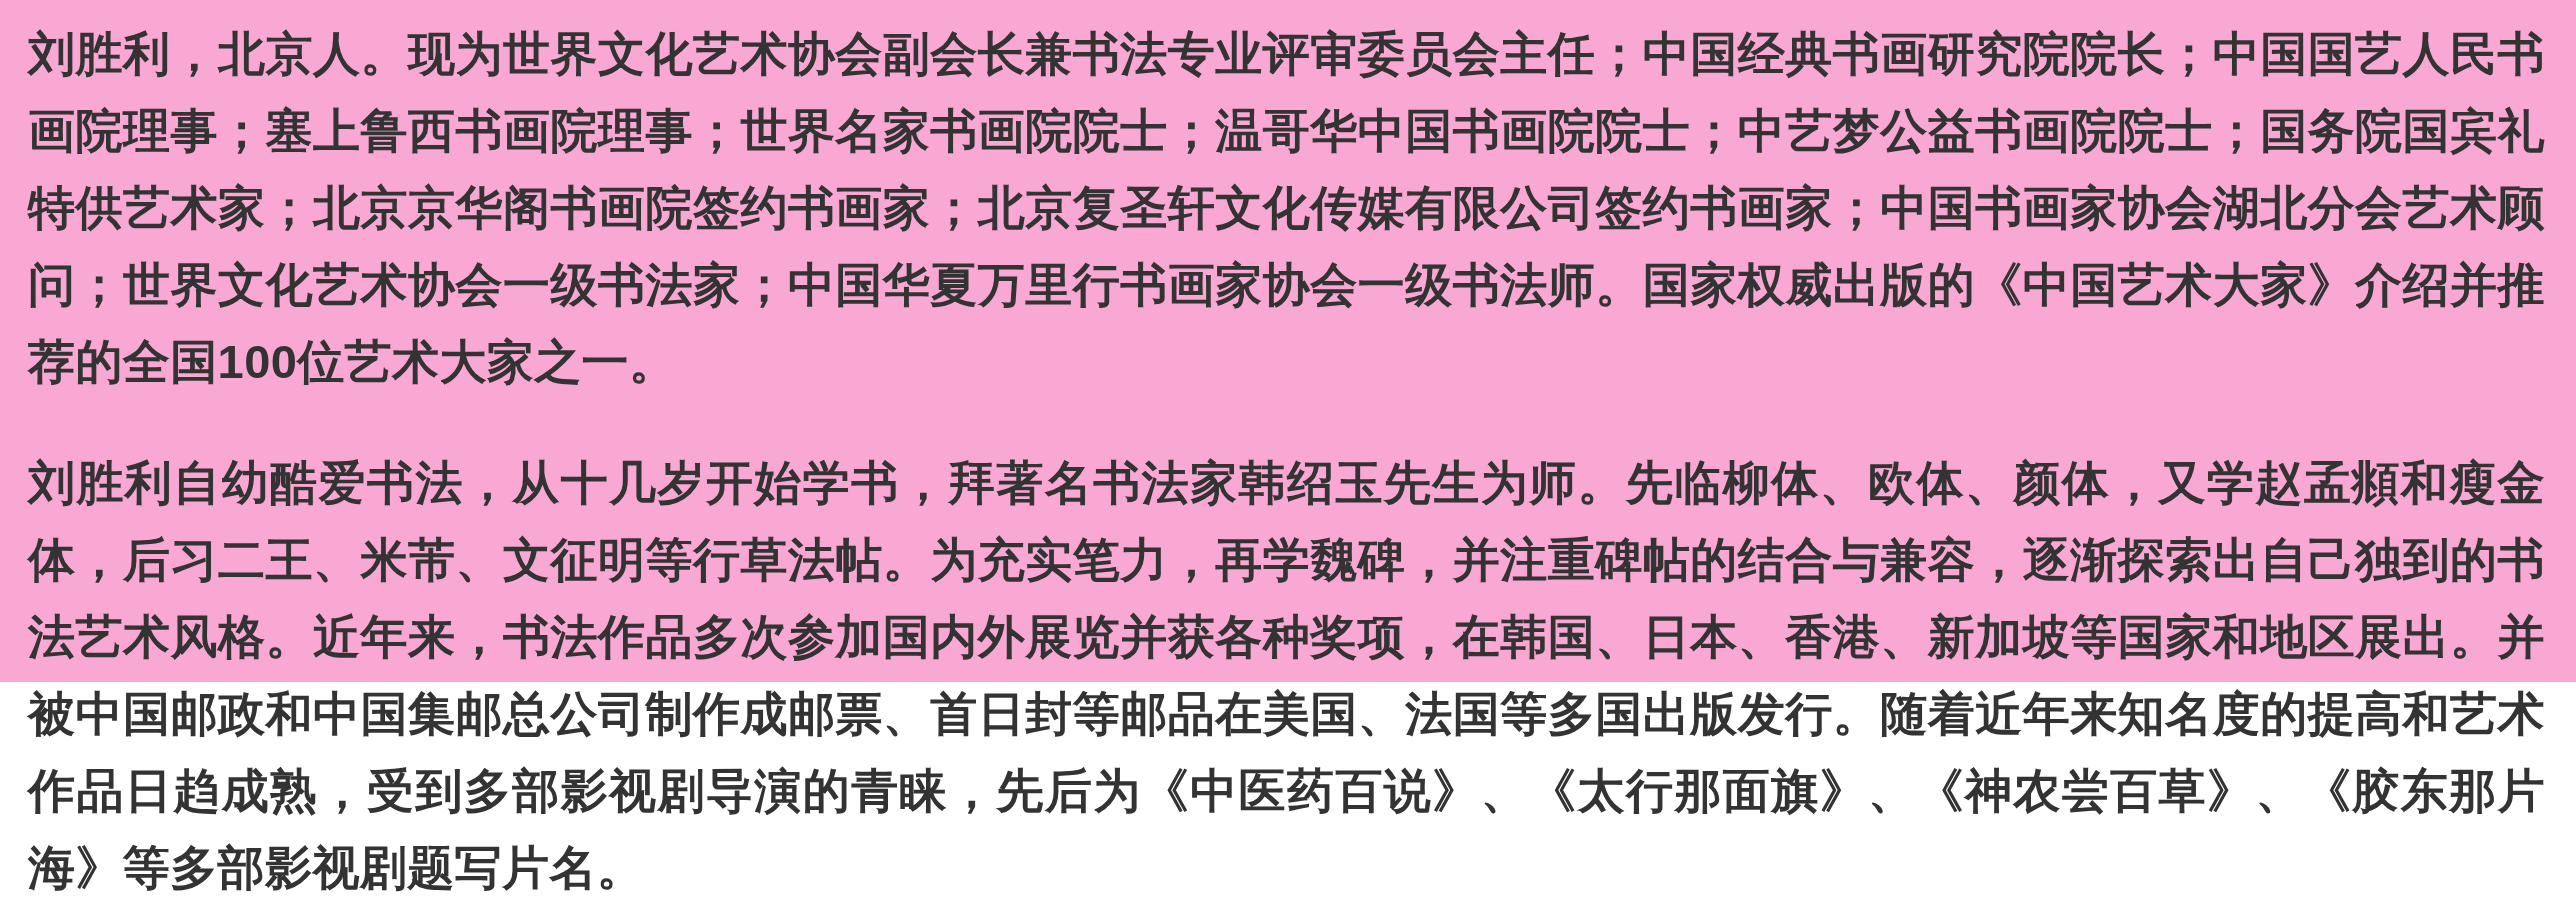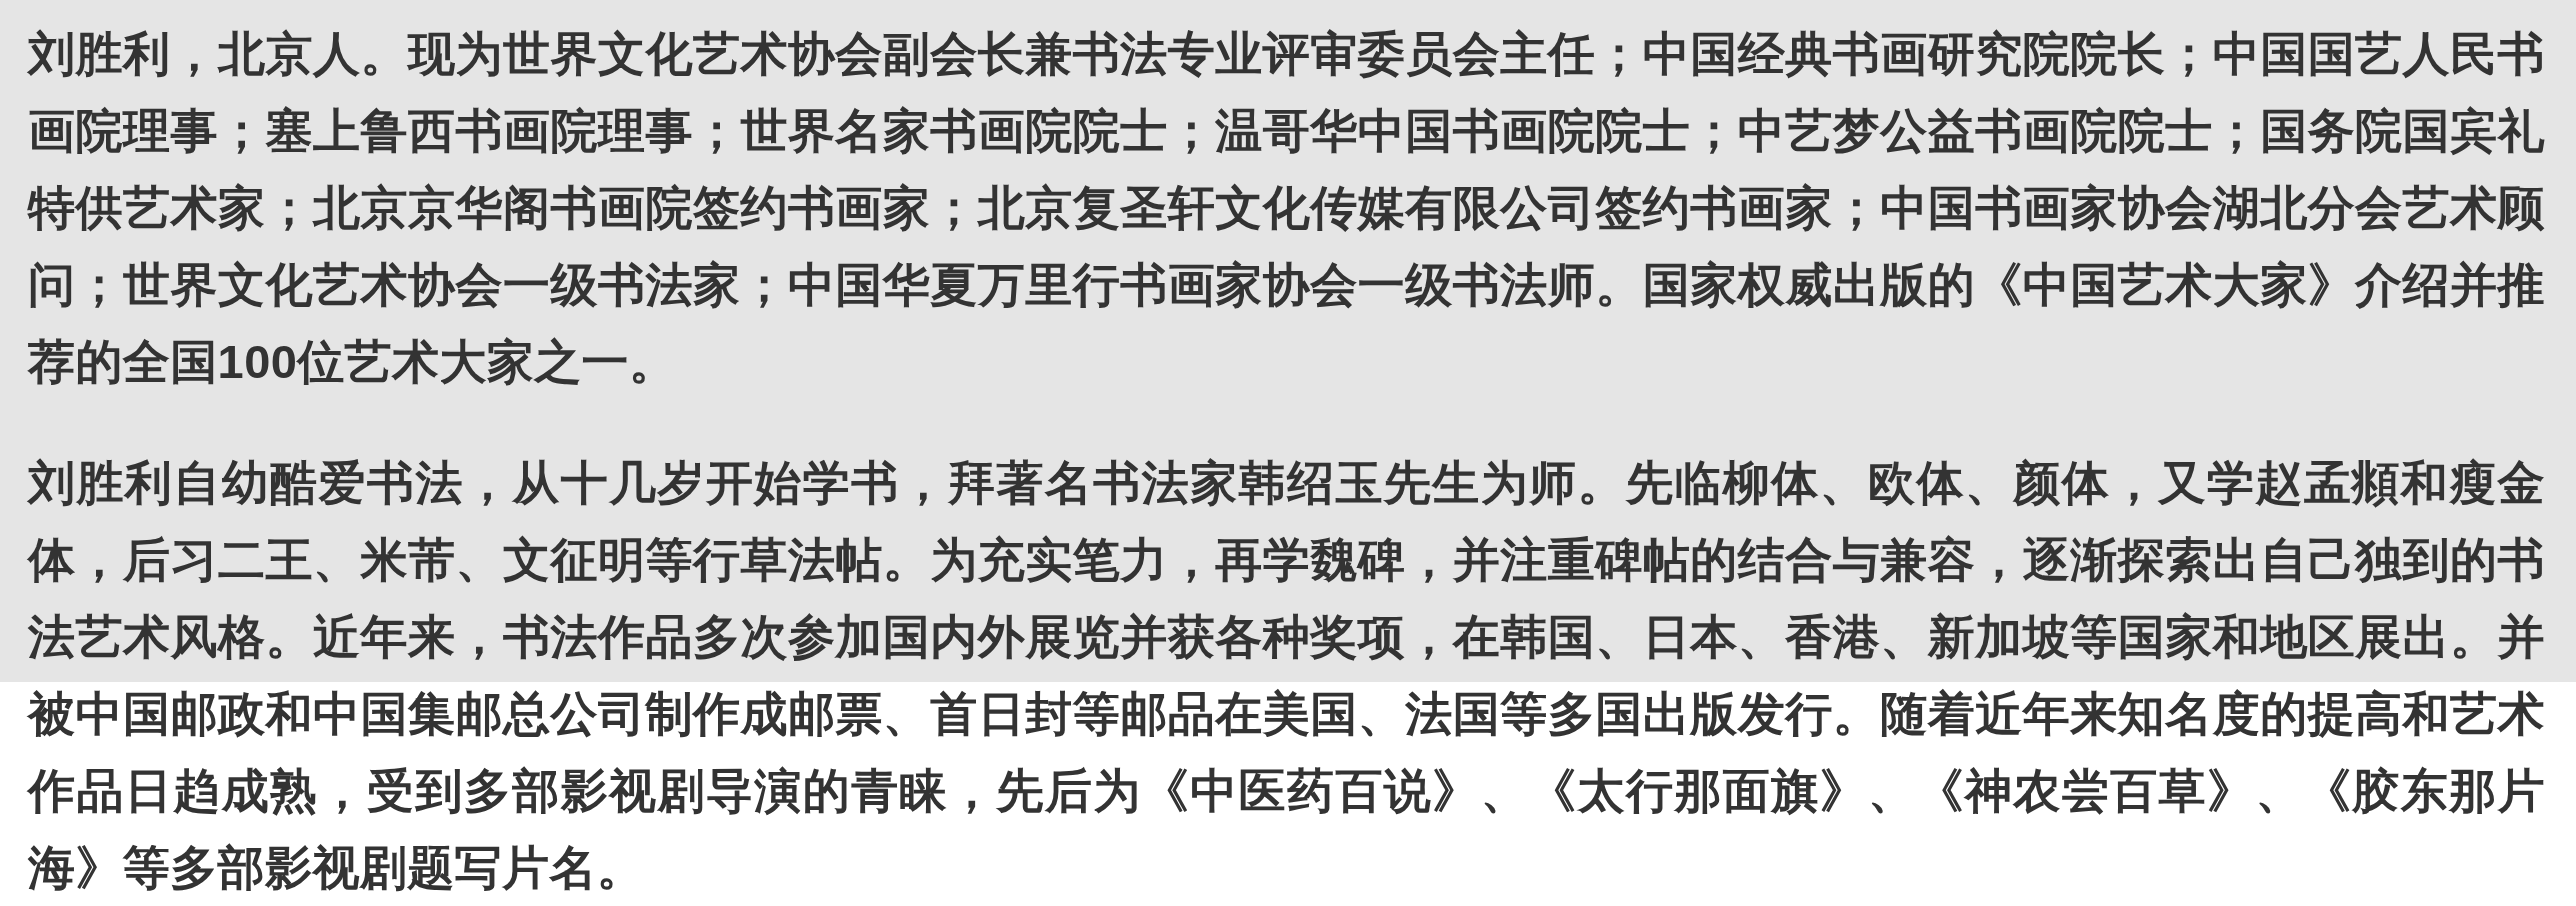--- a/index.html
+++ b/index.html
@@ -11,21 +11,21 @@
     width: 2576px;
     height: 907px;
     overflow: hidden;
     font-family: "Liberation Sans", sans-serif;
   }
   .doc {
     box-sizing: border-box;
     width: 2576px;
     height: 682px;
     padding: 14.5px 28px 0 28px;
-    background: #e5e5e5;
+    background: #f9a8d4;
   }
   .doc p.para {
     margin: 0 0 44px 0;
     width: 2517px;
     font-size: 47px;
     line-height: 77px;
     font-weight: 700;
     color: #333333;
     text-align: justify;
     text-justify: inter-ideograph;

